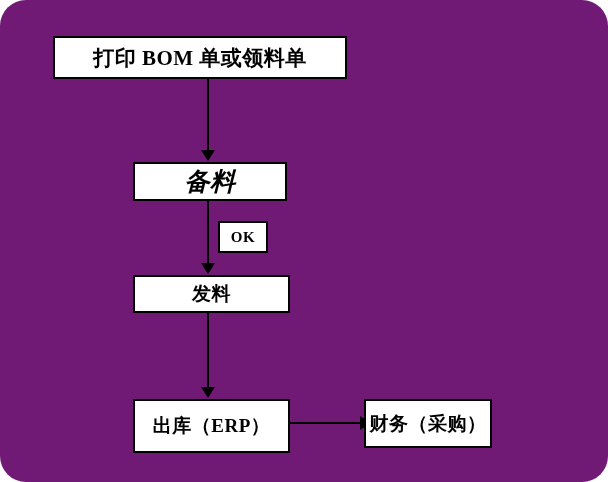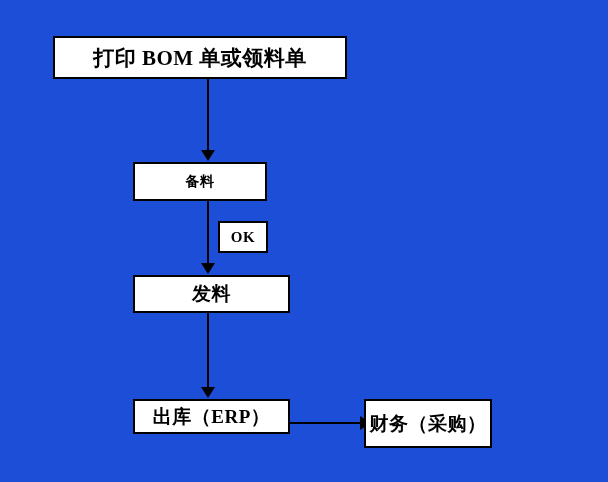--- a/index.html
+++ b/index.html
@@ -7,22 +7,23 @@
     padding: 0;
     background: #ffffff;
   }
   body {
     font-family: "Liberation Serif", "DejaVu Serif", serif;
   }
   #canvas {
     position: relative;
     width: 608px;
     height: 482px;
-    background: #1d4ed8;
+    background: #701a75;
     overflow: hidden;
+    border-radius: 26px;
   }
   .node {
     position: absolute;
     box-sizing: border-box;
     border: 2px solid #000000;
     background: #ffffff;
     display: flex;
     align-items: center;
     justify-content: center;
     color: #000000;
@@ -33,36 +34,37 @@
   .node-start {
     left: 53px;
     top: 36px;
     width: 294px;
     height: 43px;
     font-size: 21px;
   }
   .node-prepare {
     left: 133px;
     top: 162px;
-    width: 134px;
+    width: 154px;
     height: 39px;
-    font-size: 14px;
+    font-size: 25px;
+    font-style: italic;
   }
   .node-issue {
     left: 133px;
     top: 275px;
     width: 157px;
     height: 38px;
     font-size: 19px;
   }
   .node-out {
     left: 133px;
     top: 399px;
     width: 157px;
-    height: 35px;
+    height: 54px;
     font-size: 19px;
   }
   .node-finance {
     left: 364px;
     top: 399px;
     width: 128px;
     height: 49px;
     font-size: 19px;
   }
   .node-ok {

